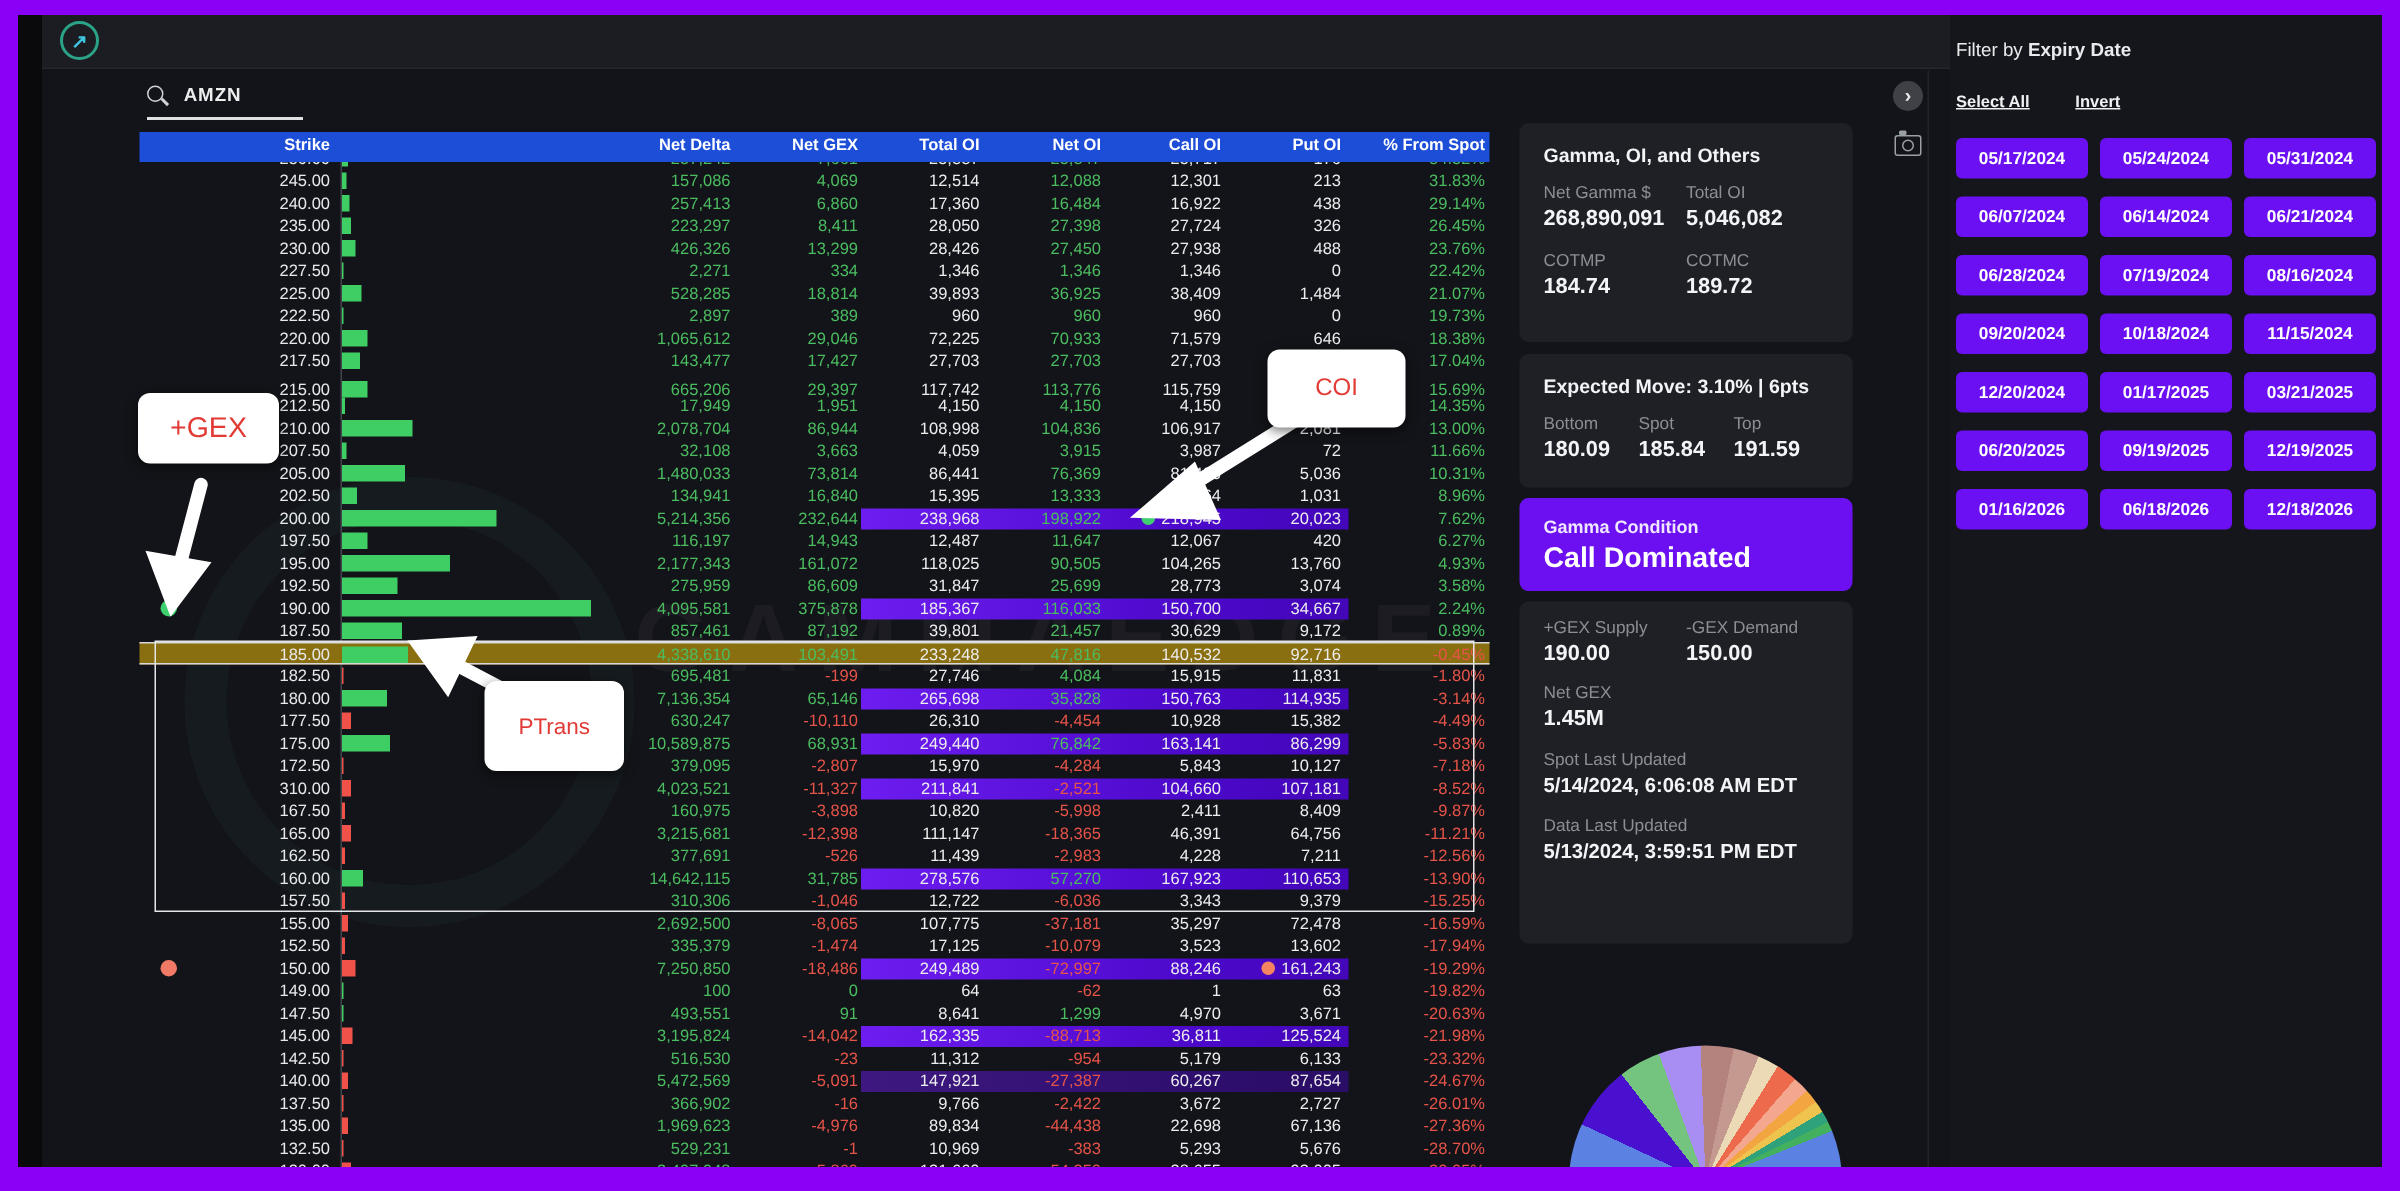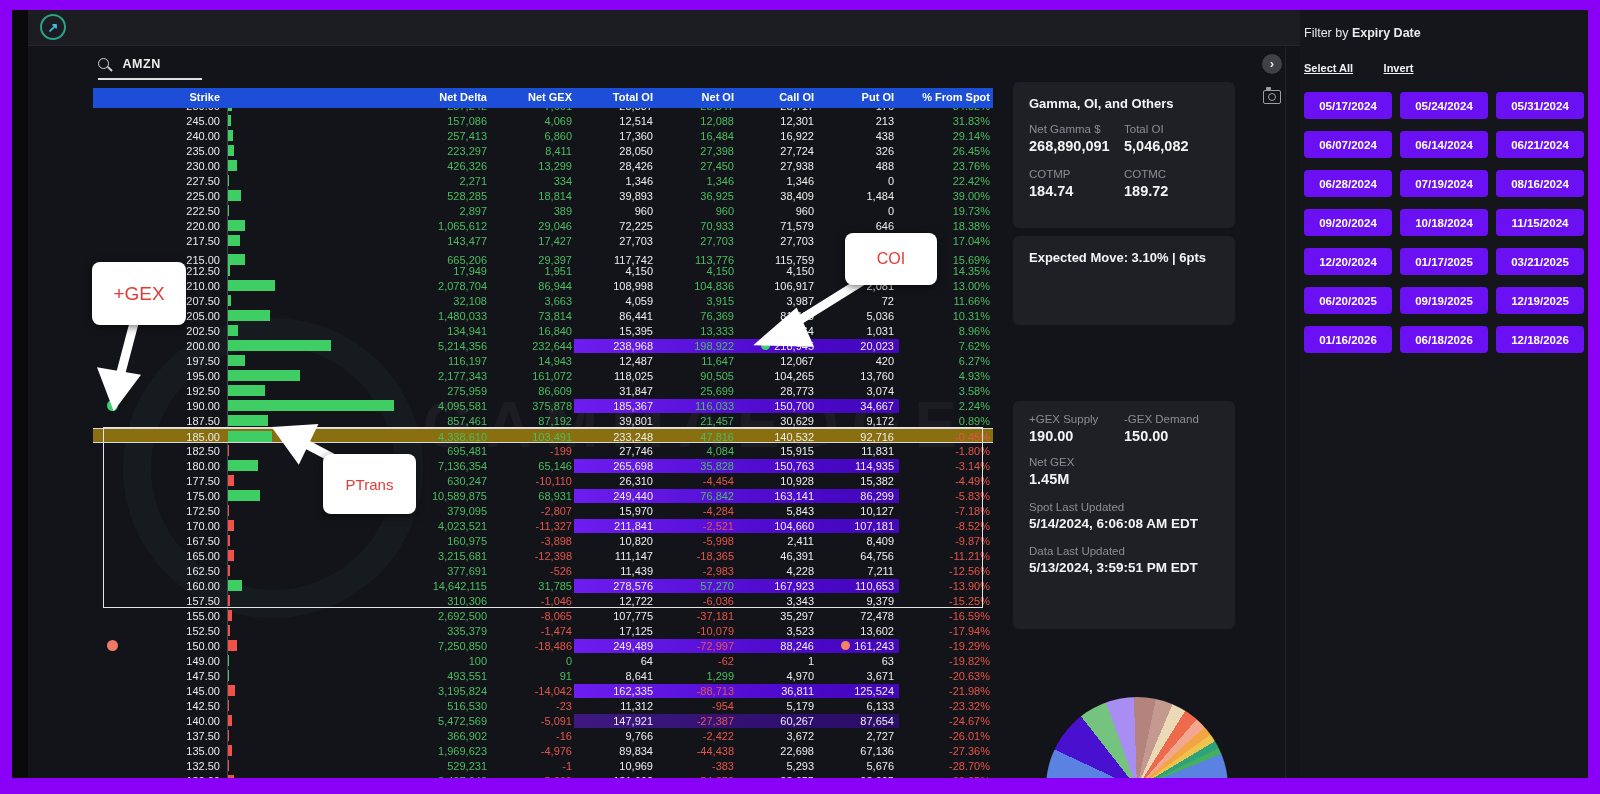--- a/index.html
+++ b/index.html
@@ -49,21 +49,21 @@
   .bar.g { background:#3ece63; }
   .bar.r { background:#f0524a; }
   .dot-left { position:absolute; left:14px; top:2px; width:11px; height:11px; border-radius:50%; z-index:3; }
   .mini-dot { width:9px; height:9px; border-radius:50%; margin-right:4px; flex:0 0 auto; }
   .white-rect { position:absolute; left:10px; top:339px; width:880px; height:181px; border:1px solid #e4e5e7; z-index:7; pointer-events:none; }
   .watermark { position:absolute; left:330px; top:300px; font-size:64px; font-weight:bold; letter-spacing:13px; color:rgba(190,197,208,0.05); z-index:0; white-space:nowrap; }
   .wm-circle { position:absolute; left:30px; top:230px; width:300px; height:300px; border:28px solid rgba(70,180,150,0.05); border-radius:50%; z-index:0; }
 
   
   .anno { position:absolute; background:#ffffff; border-radius:8px; box-shadow:0 2px 8px rgba(0,0,0,.55); display:flex; align-items:center; justify-content:center; color:#e23b36; z-index:60; }
-  .anno-gex { left:80px; top:252px; width:94px; height:63px; font-size:19px; }
+  .anno-gex { left:80px; top:252px; width:94px; height:47px; font-size:19px; }
   .anno-coi { left:833px; top:223px; width:92px; height:52px; font-size:16px; }
   .anno-ptrans { left:311px; top:444px; width:93px; height:60px; font-size:15px; }
   .arrows { position:absolute; left:0; top:0; width:1576px; height:768px; z-index:55; pointer-events:none; }
 
   
   .panel { position:absolute; left:1001px; width:222px; background:#1e2026; border-radius:6px; z-index:4; }
   .panel h3 { font-size:13px; font-weight:bold; color:#f3f4f6; padding:14px 16px 0 16px; }
   .pgrid { display:grid; grid-template-columns:1fr 1fr; padding:12px 16px 0 16px; row-gap:14px; }
   .pitem .lbl { font-size:11.5px; color:#8b8e95; margin-bottom:3px; }
   .pitem .val { font-size:14.5px; font-weight:bold; color:#f3f4f6; }
@@ -192,21 +192,21 @@
           </div>
           <div class="row" style="top: 100px;">
             <div class="bar g" style="width: 13px;"></div>
             <span class="cell c-strike ">225.00</span>
             <span class="cell c-nd pos">528,285</span>
             <span class="cell c-ng pos">18,814</span>
             <span class="cell c-to wht">39,893</span>
             <span class="cell c-no pos">36,925</span>
             <span class="cell c-co wht">38,409</span>
             <span class="cell c-po wht">1,484</span>
-            <span class="cell c-pc pos">39.00%</span>
+            <span class="cell c-pc pos">21.07%</span>
           </div>
           <div class="row" style="top: 115px;">
             <div class="bar g" style="width: 1px;"></div>
             <span class="cell c-strike ">222.50</span>
             <span class="cell c-nd pos">2,897</span>
             <span class="cell c-ng pos">389</span>
             <span class="cell c-to wht">960</span>
             <span class="cell c-no pos">960</span>
             <span class="cell c-co wht">960</span>
             <span class="cell c-po wht">0</span>
@@ -433,21 +433,21 @@
             <span class="cell c-ng neg">-2,807</span>
             <span class="cell c-to wht">15,970</span>
             <span class="cell c-no neg">-4,284</span>
             <span class="cell c-co wht">5,843</span>
             <span class="cell c-po wht">10,127</span>
             <span class="cell c-pc neg">-7.18%</span>
           </div>
           <div class="row" style="top: 430px;">
             <div class="hl"></div>
             <div class="bar r" style="width: 6px;"></div>
-            <span class="cell c-strike ">170.00</span>
+            <span class="cell c-strike ">310.00</span>
             <span class="cell c-nd pos">4,023,521</span>
             <span class="cell c-ng neg">-11,327</span>
             <span class="cell c-to wht">211,841</span>
             <span class="cell c-no neg">-2,521</span>
             <span class="cell c-co wht">104,660</span>
             <span class="cell c-po wht">107,181</span>
             <span class="cell c-pc neg">-8.52%</span>
           </div>
           <div class="row" style="top: 445px;">
             <div class="bar r" style="width: 2px;"></div>
@@ -677,22 +677,40 @@
           </div>
           <div class="pitem">
             <div class="lbl">COTMC</div>
             <div class="val">189.72</div>
           </div>
         </div>
     </div>
 
     <div class="panel" style="top:226px; height:89px;">
       <h3>Expected Move: 3.10% | 6pts</h3>
+      <div class="p3grid" id="expected-grid">
+          <div class="pitem">
+            <div class="lbl">Bottom</div>
+            <div class="val">180.09</div>
+          </div>
+          <div class="pitem">
+            <div class="lbl">Spot</div>
+            <div class="val">185.84</div>
+          </div>
+          <div class="pitem">
+            <div class="lbl">Top</div>
+            <div class="val">191.59</div>
+          </div>
+        </div>
     </div>
 
+    <div class="panel panel-cond" style="top:322px; height:62px;">
+      <div class="lbl">Gamma Condition</div>
+      <div class="val">Call Dominated</div>
+    </div>
 
     <div class="panel" style="top:391px; height:228px;">
       <div class="pgrid" style="row-gap:0;">
         <div class="pitem">
           <div class="lbl">+GEX Supply</div>
           <div class="val">190.00</div>
         </div>
         <div class="pitem">
           <div class="lbl">-GEX Demand</div>
           <div class="val">150.00</div>

